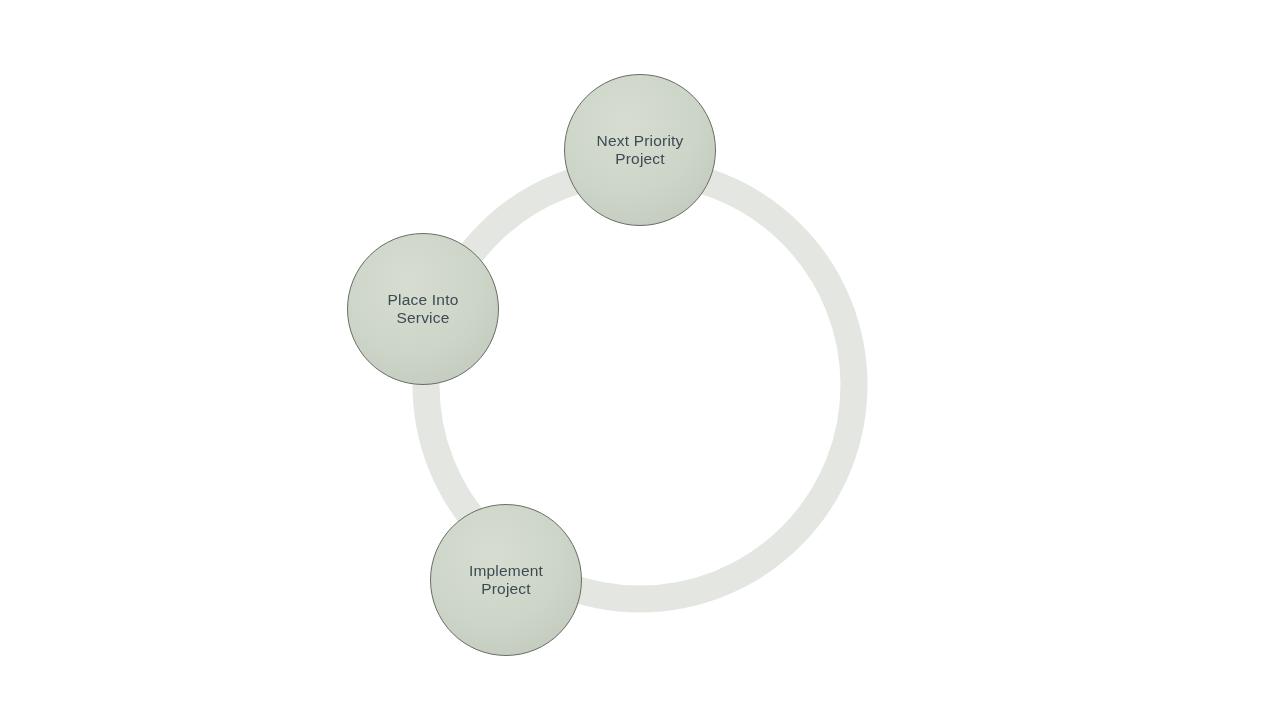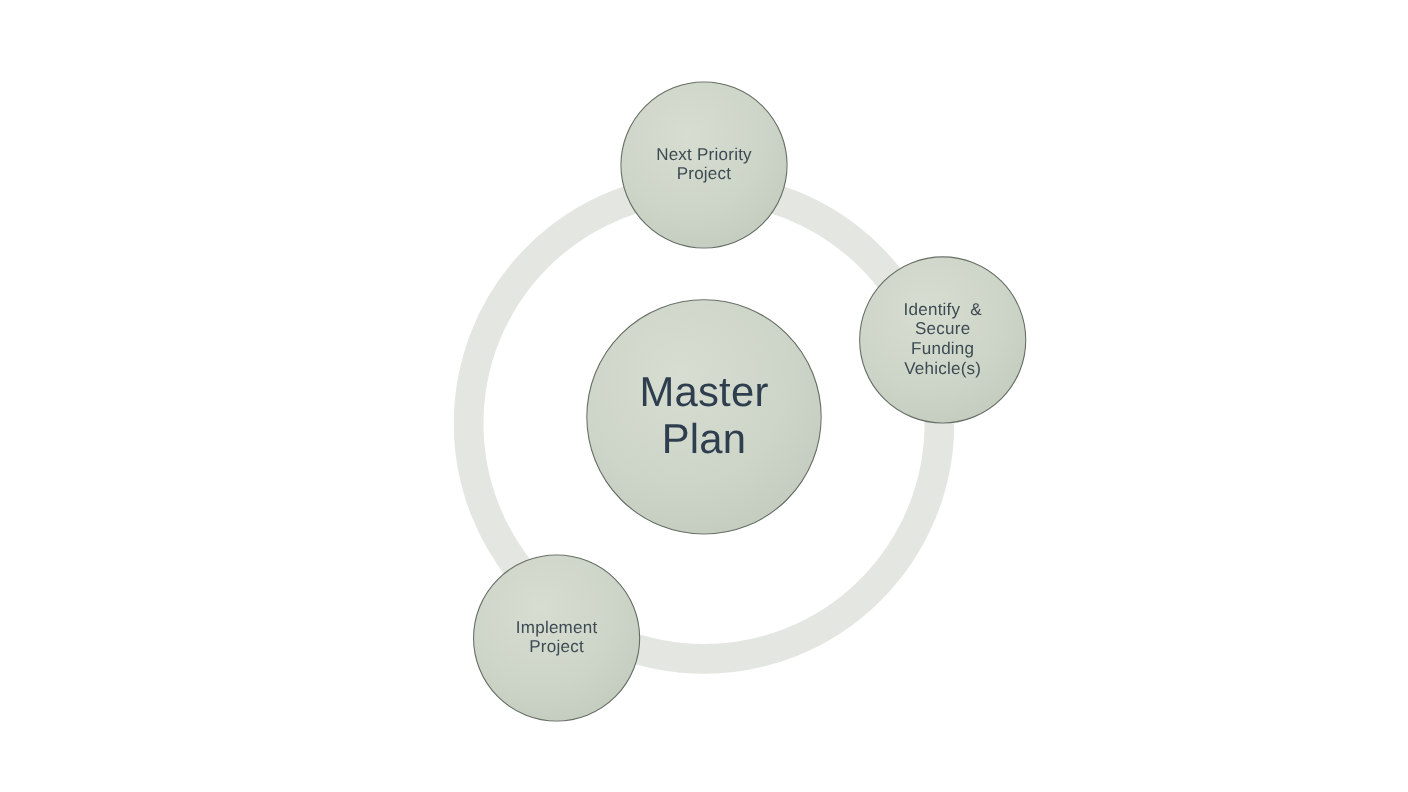--- a/index.html
+++ b/index.html
@@ -61,37 +61,31 @@
 </style>
 </head>
 <body>
 
 <div class="stage">
 
   <svg class="ring-svg" width="1280" height="720" viewBox="0 0 1280 720" aria-hidden="true">
     <circle cx="640" cy="385" r="214" fill="none" stroke="#e4e7e1" stroke-width="27"></circle>
   </svg>
 
-  <div class="node node--center">
-    <span class="node__label">Master
-Plan</span>
-  </div>
 
   <div class="node node--sat node--top">
     <span class="node__label">Next Priority
 Project</span>
   </div>
 
-  <div class="node node--sat node--right">
-    <span class="node__label">Identify  &amp;
-Secure
-Funding
-Vehicle(s)</span>
-  </div>
 
 
   <div class="node node--sat node--bottom-left">
     <span class="node__label">Implement
 Project</span>
   </div>
 
+  <div class="node node--sat node--left">
+    <span class="node__label">Place Into
+Service</span>
+  </div>
 
 </div>
 
 </body></html>

